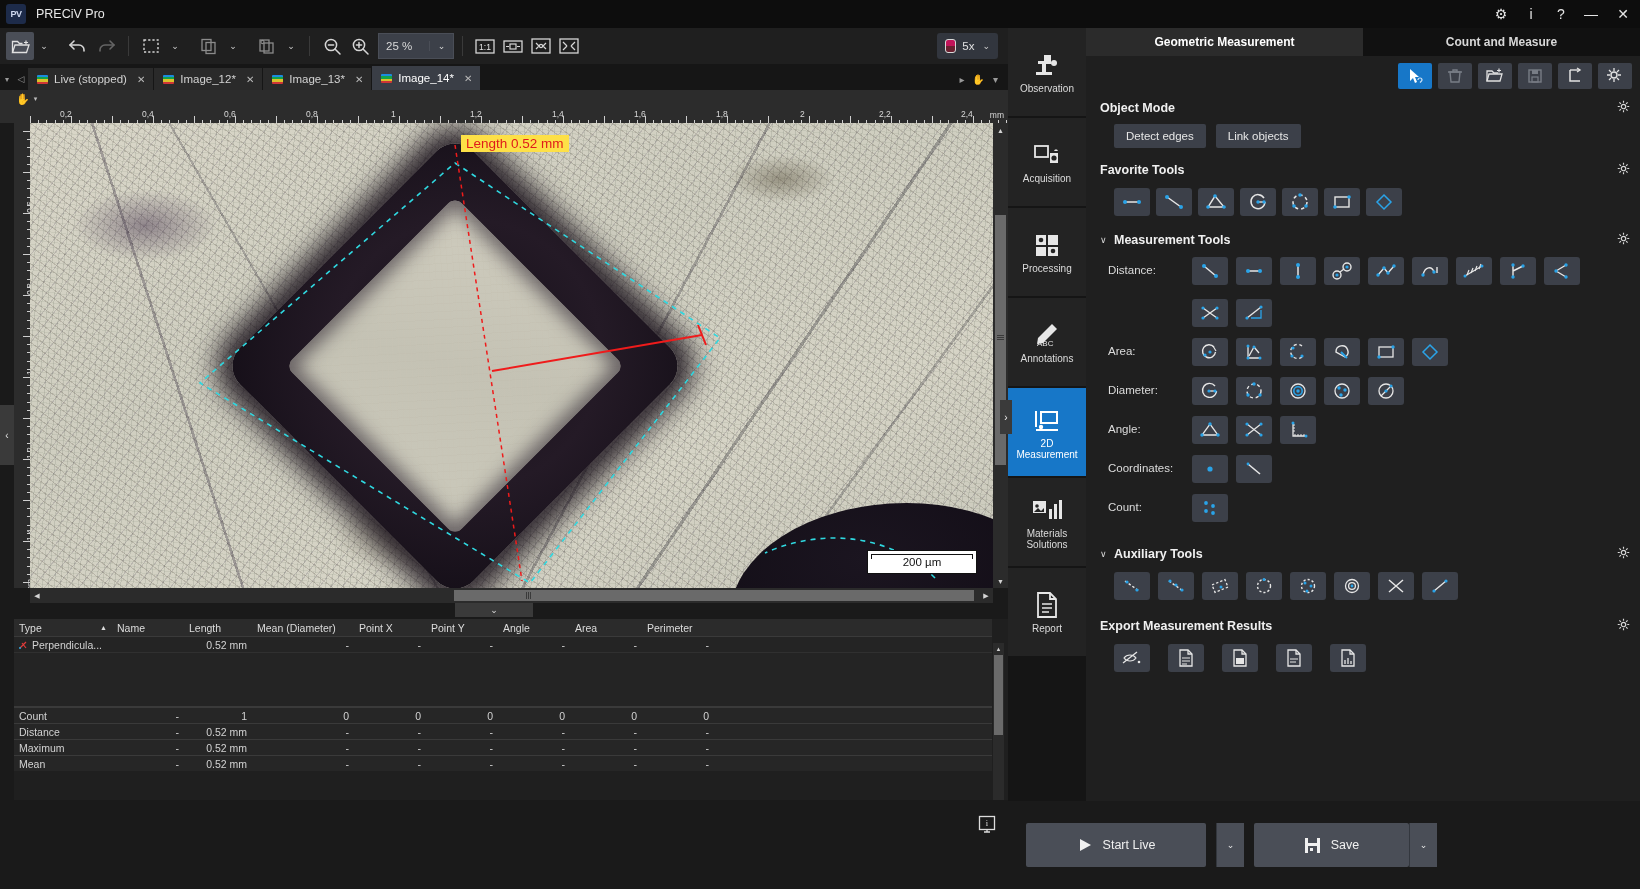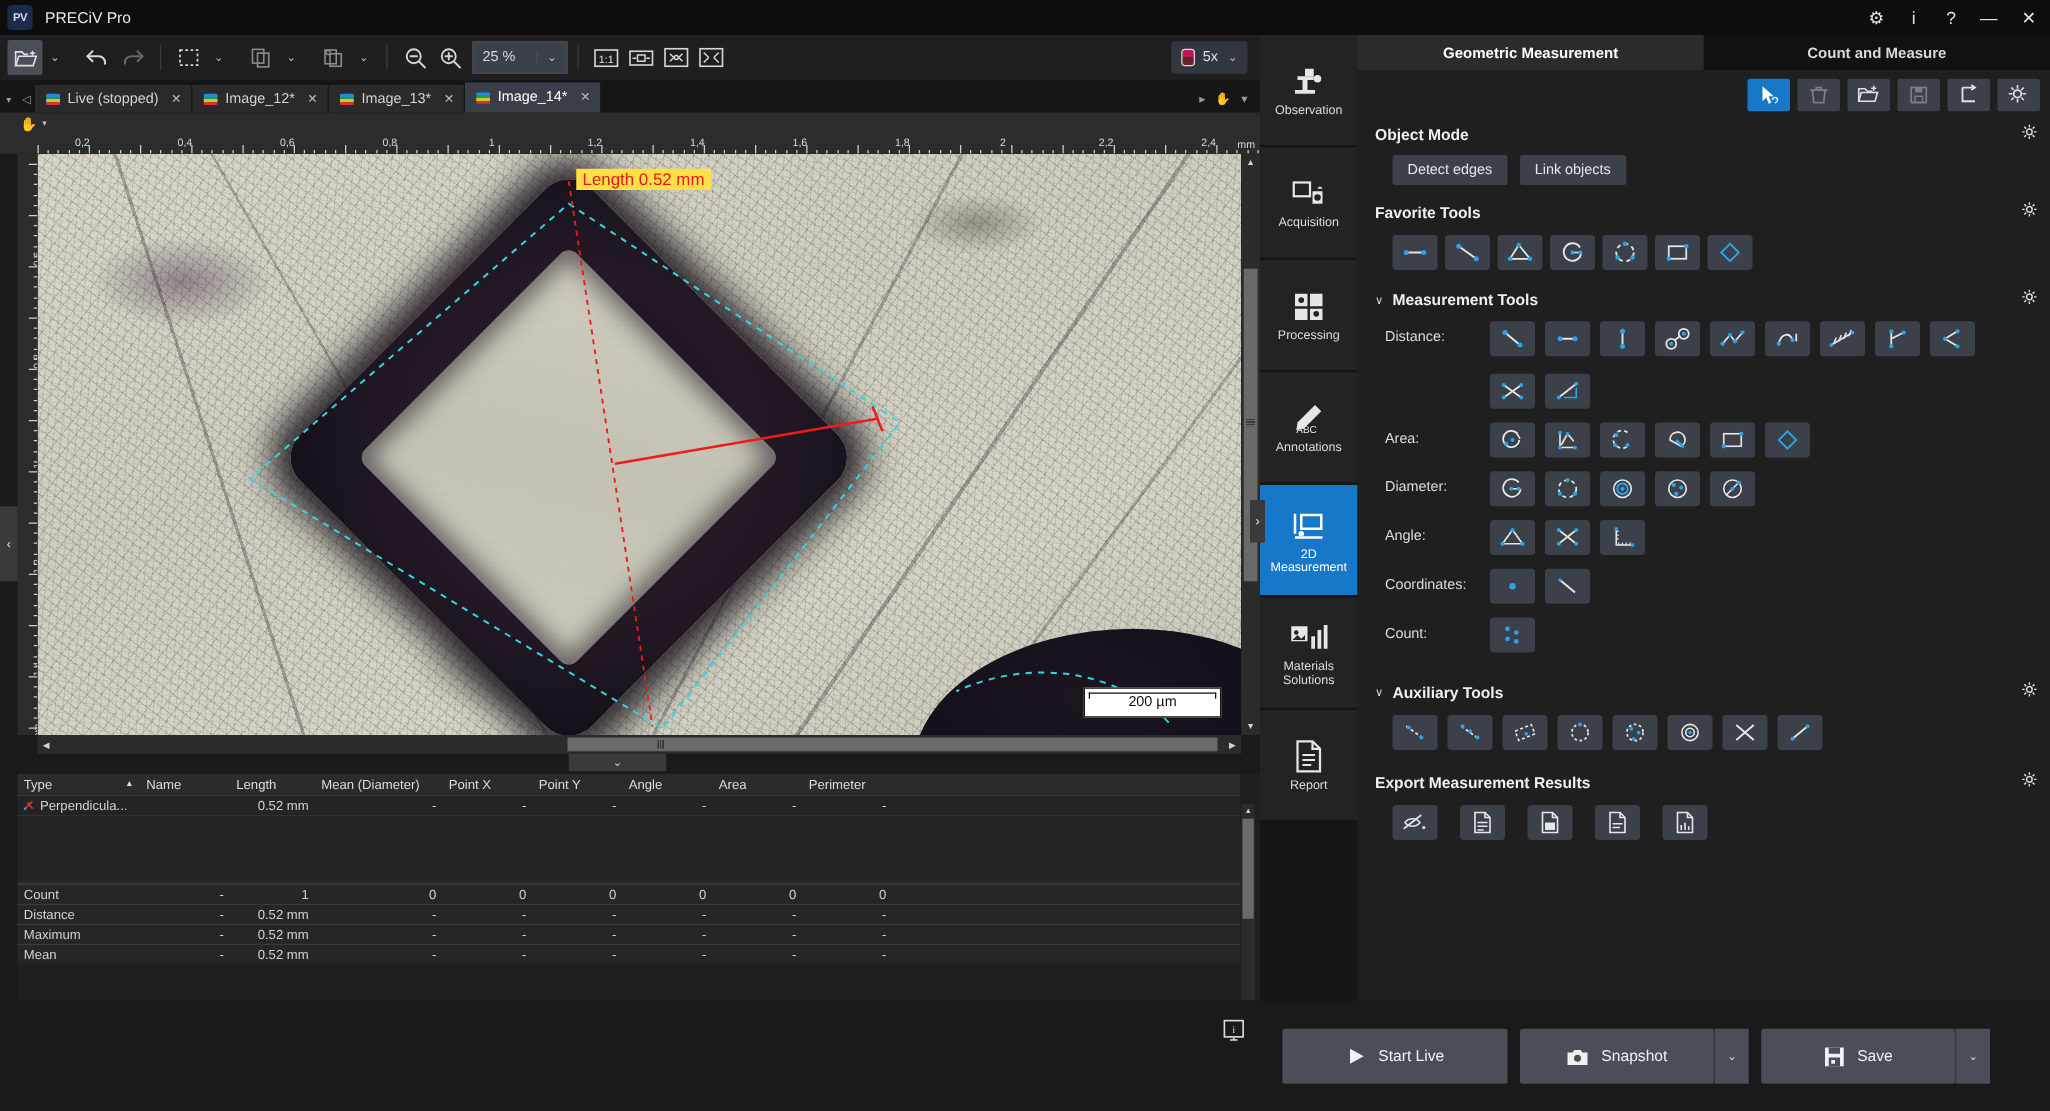--- a/index.html
+++ b/index.html
@@ -1323,27 +1323,20 @@
 </div>
 
 <div id="actionbar">
   <div class="act" id="act-live">
     <svg width="16" height="16" viewBox="0 0 16 16">
         <path d="M3 2l11 6-11 6z" fill="#f0f0f0"></path>
       </svg>
     <span>Start Live</span>
   </div>
   <div class="actgrp">
-    <div class="act" id="act-snap">
-      <svg width="18" height="15" viewBox="0 0 18 15">
-          <path d="M1 4h4l1.5-2h5L13 4h4v10H1z" fill="#f0f0f0"></path>
-          <circle cx="9" cy="8.5" r="2.8" fill="#4a4e57"></circle>
-        </svg>
-      <span>Snapshot</span>
-    </div>
     <div class="act-split">⌄</div>
   </div>
   <div class="actgrp">
     <div class="act" id="act-save">
       <svg width="17" height="17" viewBox="0 0 17 17">
           <rect x="1" y="1" width="15" height="15" fill="#f0f0f0"></rect>
           <rect x="4" y="1" width="9" height="5" fill="#4a4e57"></rect>
           <rect x="4" y="9" width="9" height="7" fill="#4a4e57"></rect>
           <rect x="6" y="11" width="3" height="3" fill="#f0f0f0"></rect>
         </svg>

